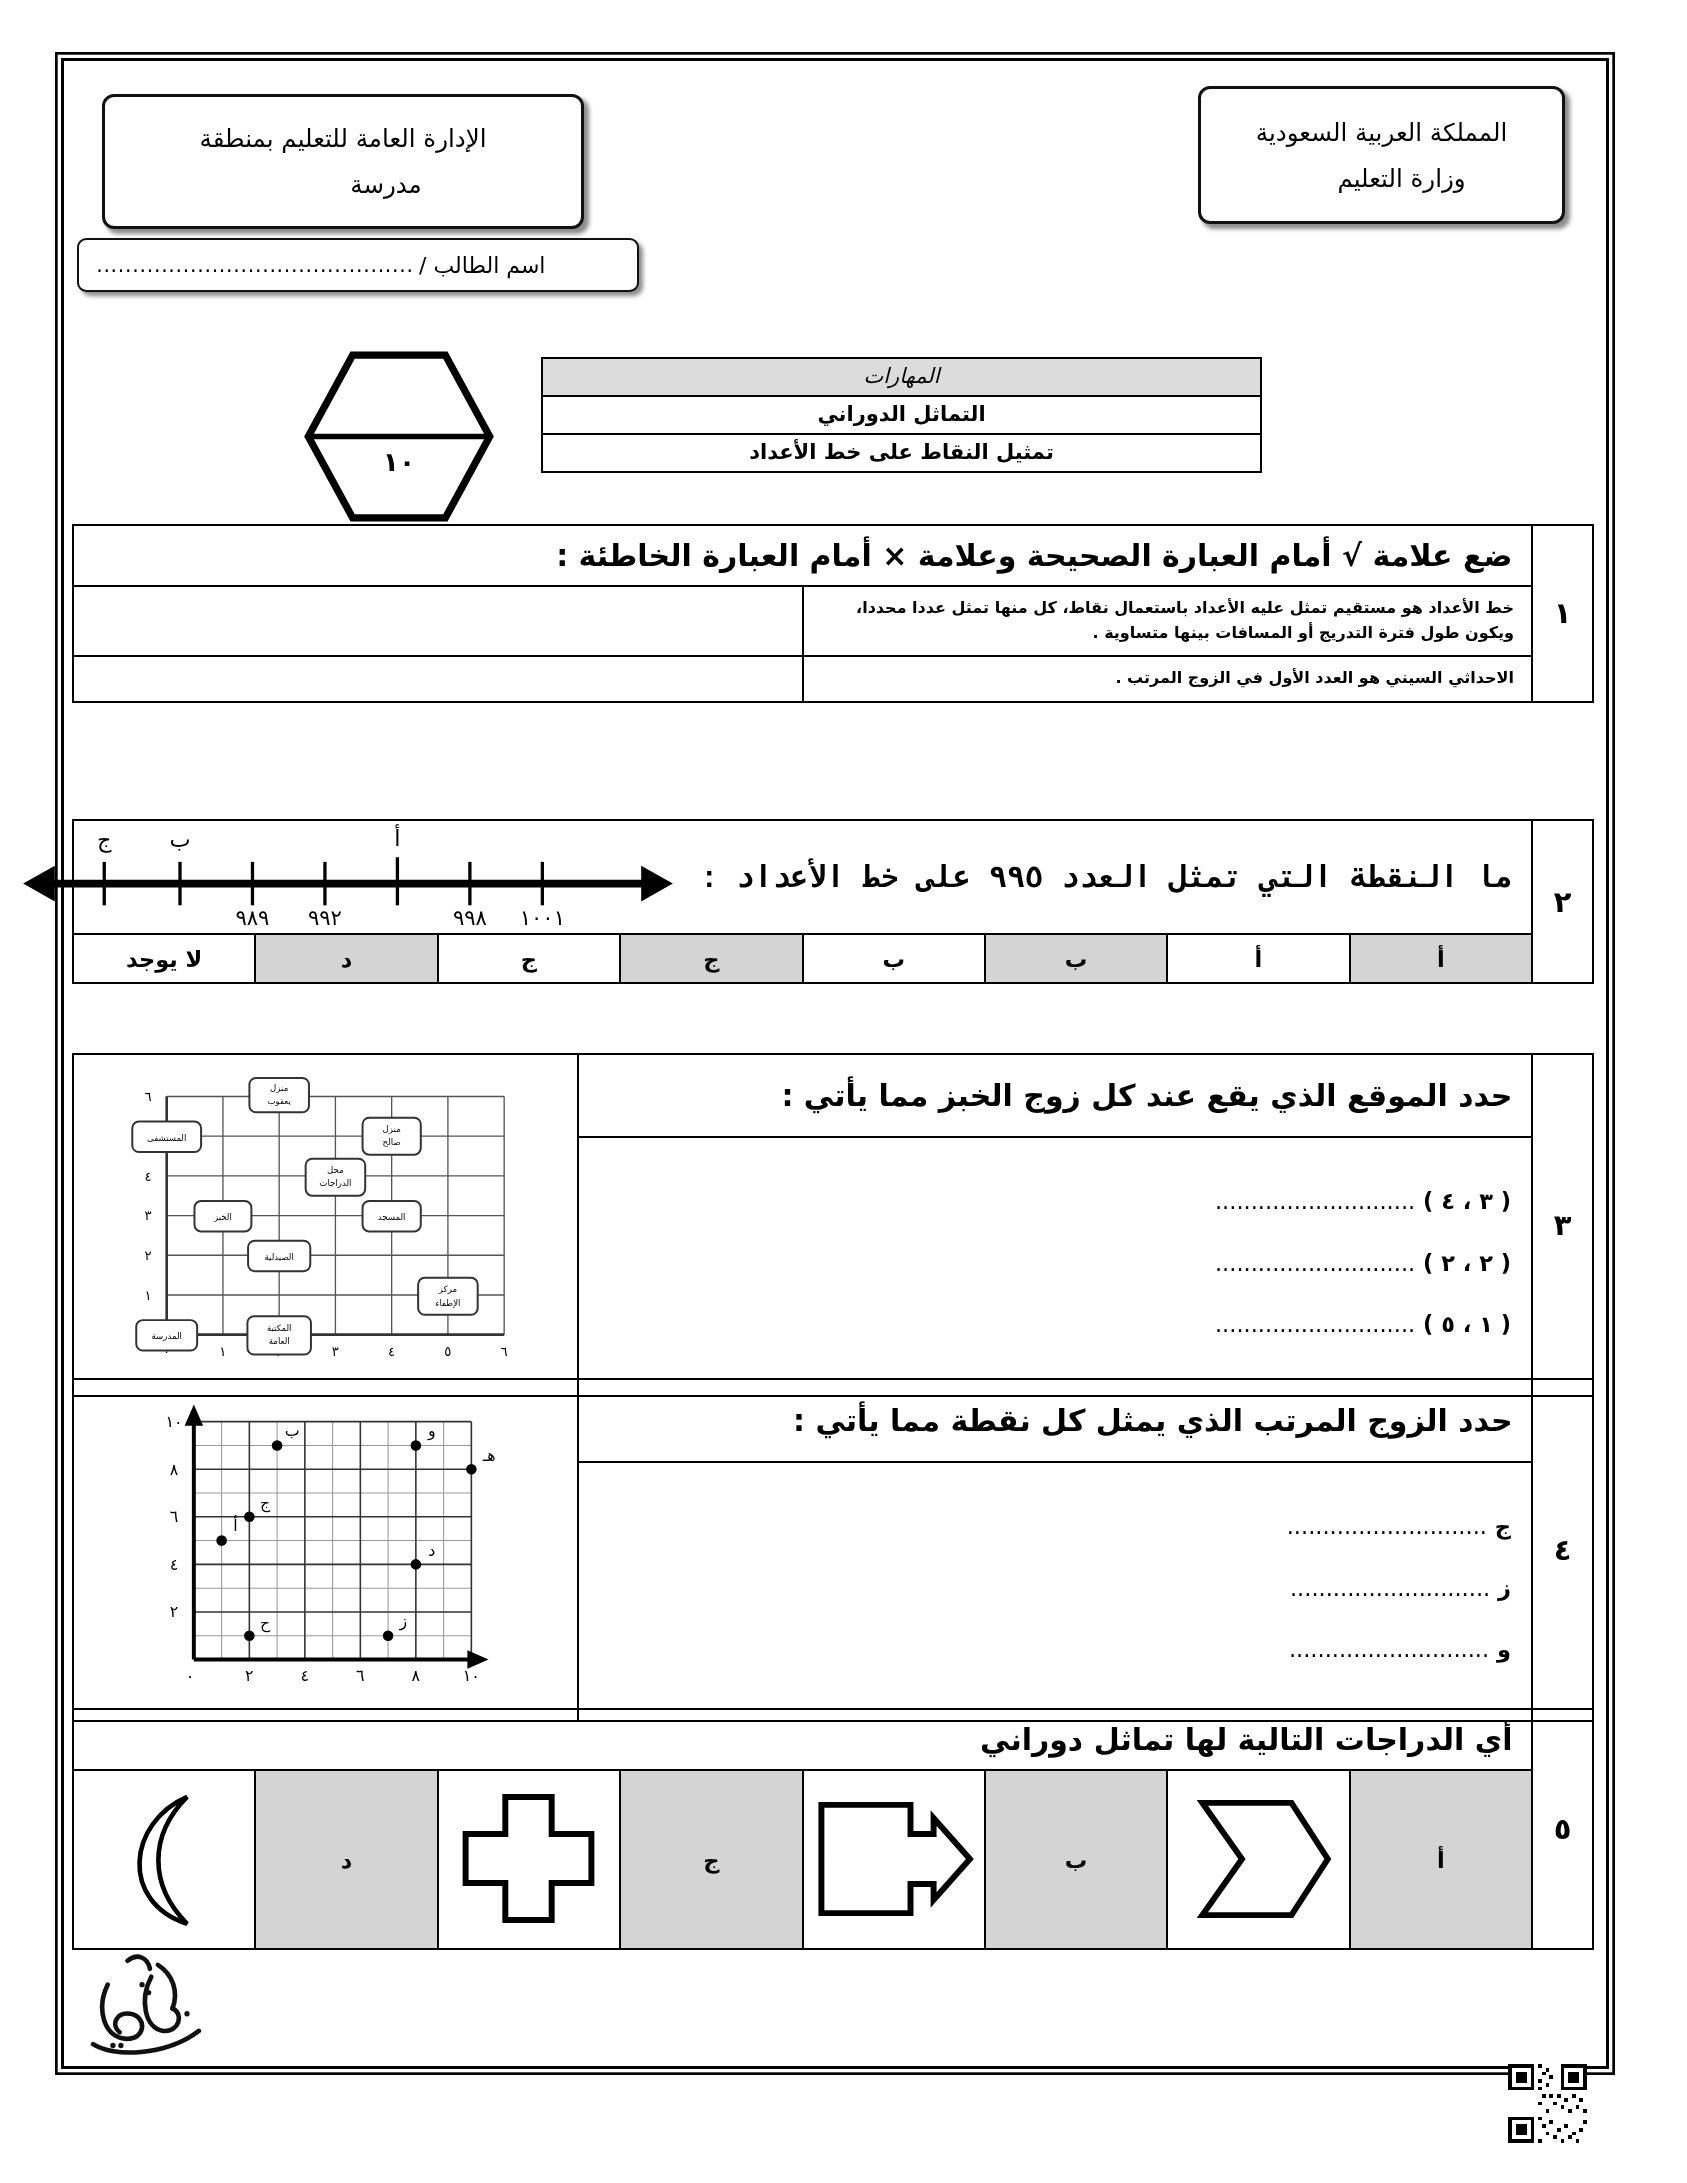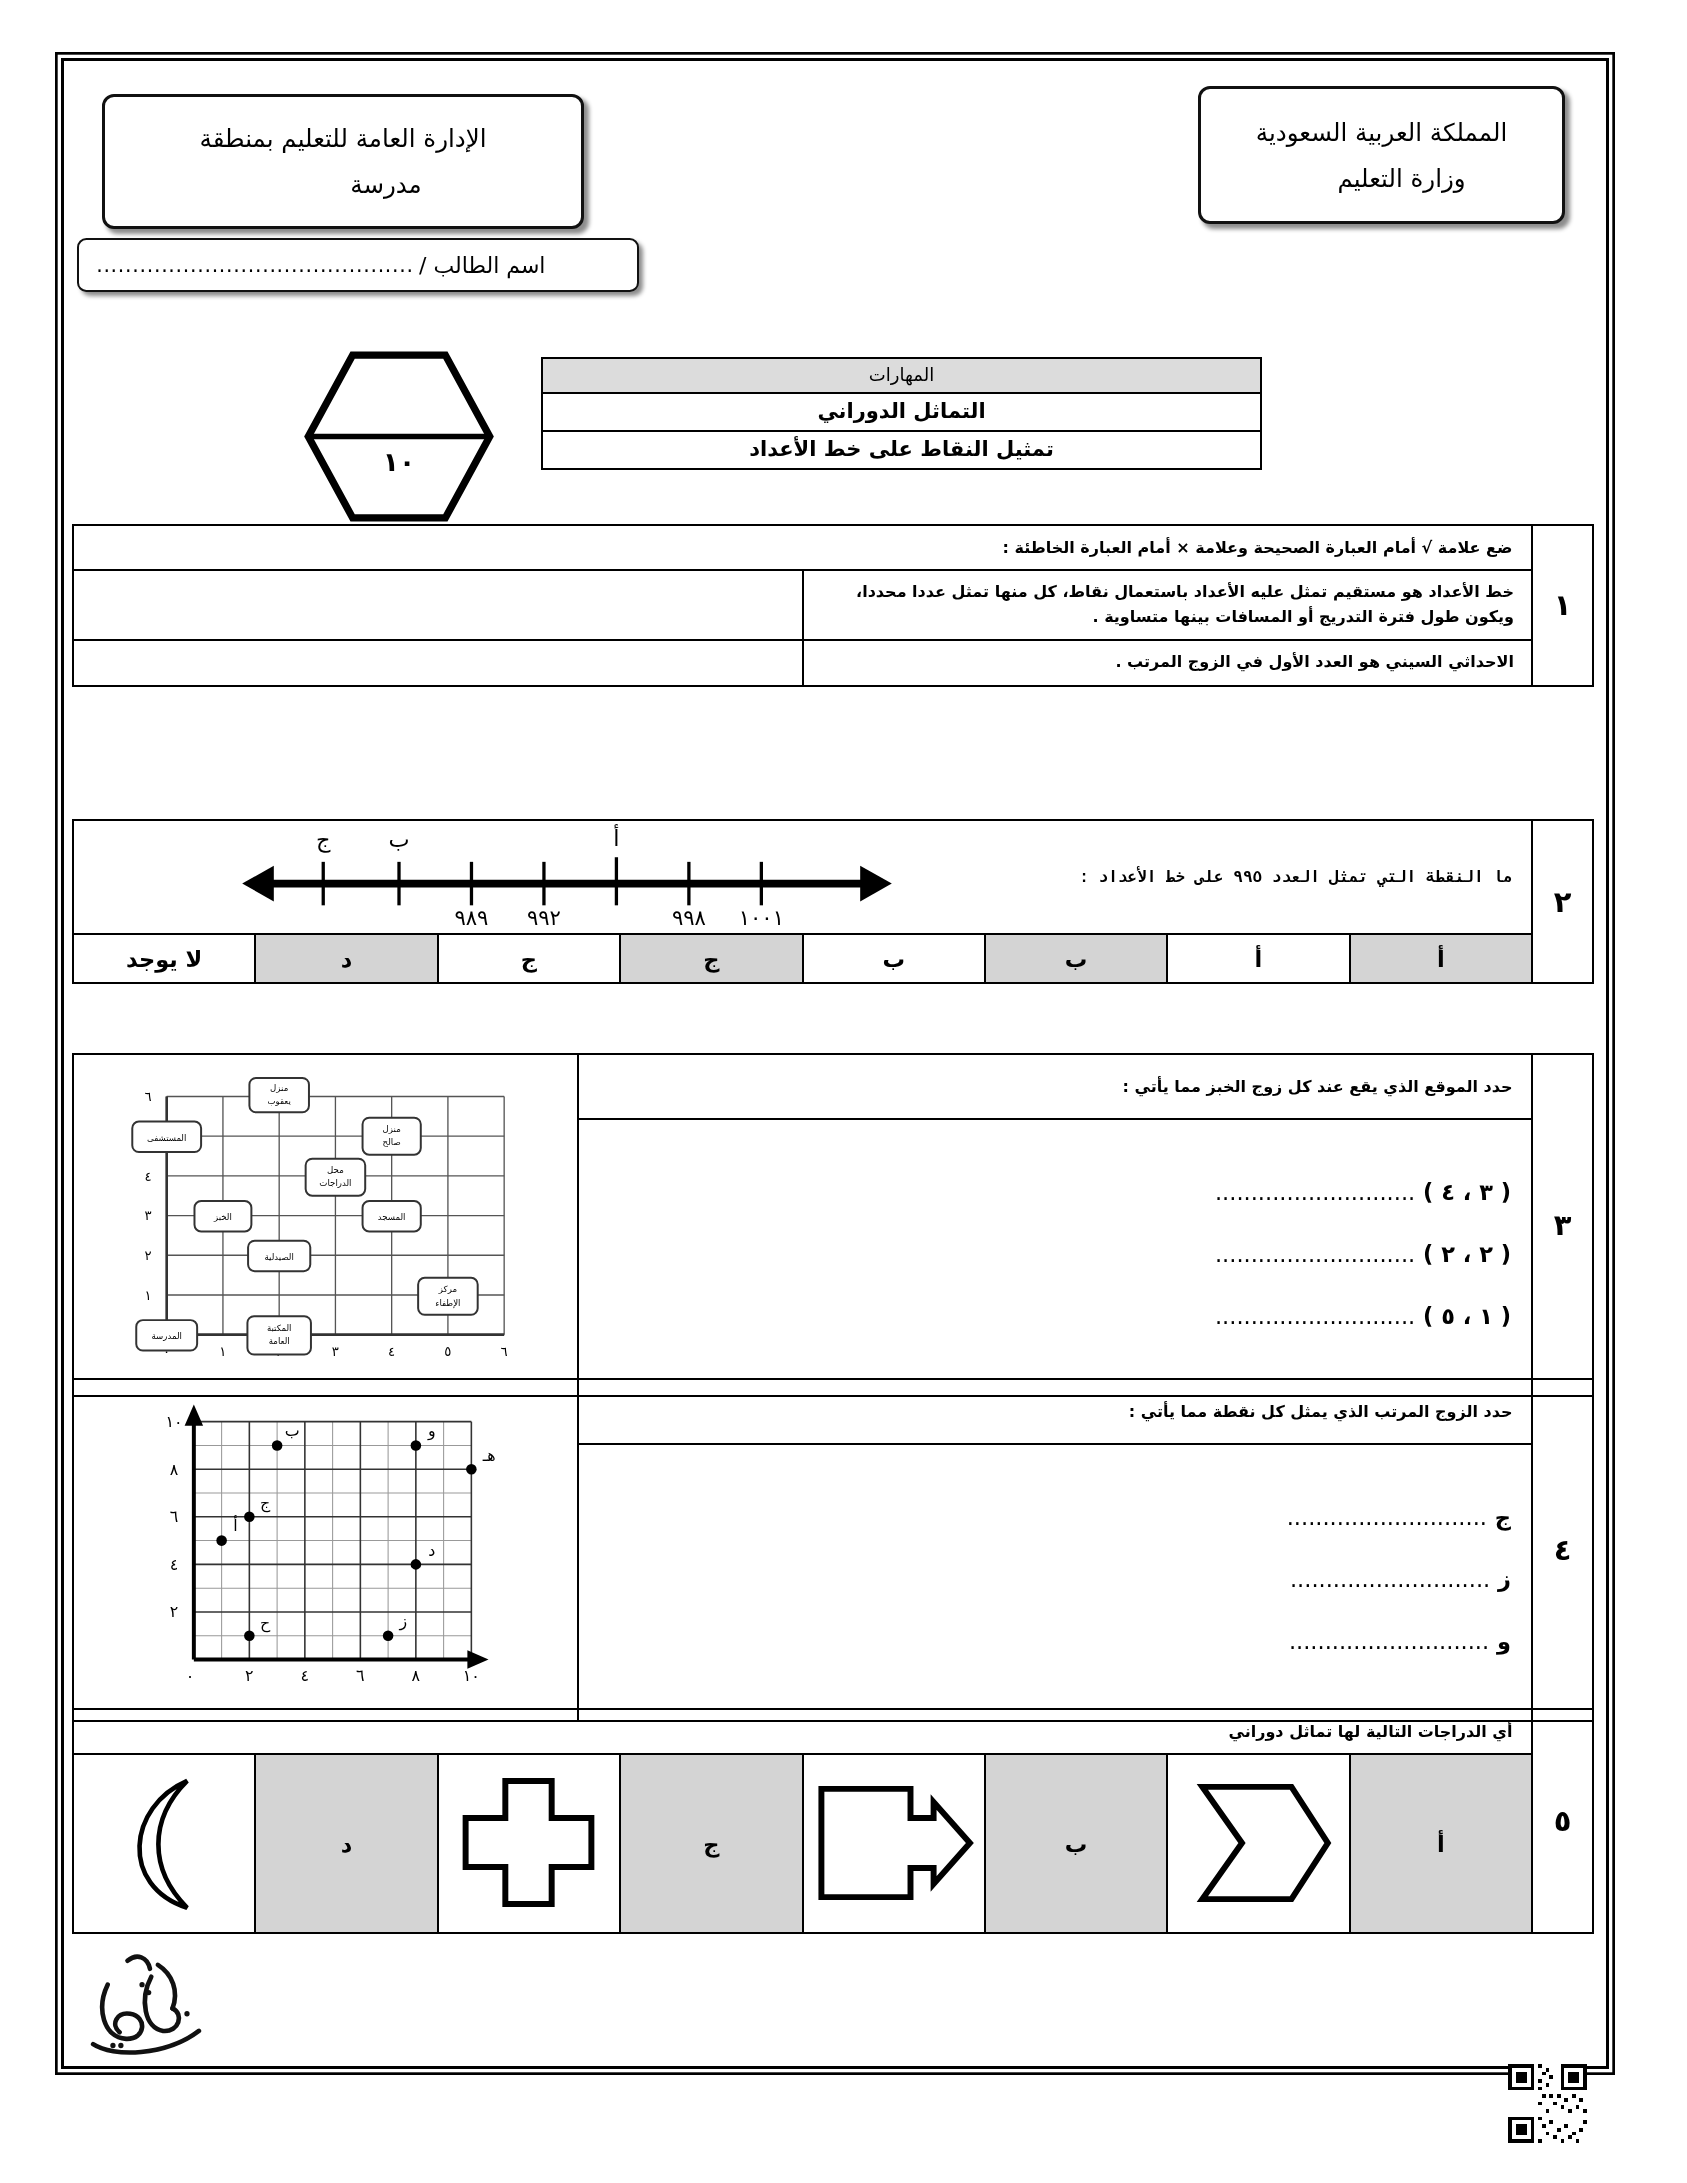--- a/index.html
+++ b/index.html
@@ -49,37 +49,37 @@
     position:absolute;left:0;right:0;top:243px;
     text-align:center;font-size:28px;
   }
   
   .skills{
     position:absolute;right:344px;top:296px;
     width:721px;border-collapse:collapse;
     font-size:21px;text-align:center;
   }
   .skills td{border:2px solid #000;padding:5.3px 0 6.6px;font-weight:bold;}
-  .skills .hd{background:#dcdcdc;font-weight:normal;font-size:18px;}
+  .skills .hd{background:#dcdcdc;font-weight:normal;font-size:21px;font-style:italic;}
   .skills .u{text-decoration:underline;}
   .hexwrap{position:absolute;right:1111px;top:286px;width:192px;height:179px;}
   .hexwrap svg{display:block;}
   .hexnum{
     position:absolute;left:0;right:0;top:99px;text-align:center;
     font-size:26.5px;font-weight:bold;
   }
   
   .q{
     position:absolute;
     border-collapse:collapse;
     table-layout:fixed;
   }
   .q td{border:2px solid #000;vertical-align:middle;}
   .qnum{width:57px;text-align:center;font-size:29px;font-weight:bold;}
-  .qprompt{font-size:16px;font-weight:bold;padding:12px 18.5px;}
+  .qprompt{font-size:30px;font-weight:bold;padding:12px 18.5px;}
   .stmt{font-size:16px;font-weight:bold;padding:9.3px 17px;line-height:1.55;}
   .tick{width:126px;}
   .opt{text-align:center;font-size:22.5px;font-weight:bold;padding:10.6px 0;}
   .opt.sh{background:#d4d4d4;width:73px;}
   .ansline{font-size:22.5px;font-weight:bold;padding:6.6px 20px;text-align:right;}
   .ansline .d{letter-spacing:1.3px;font-weight:normal;}
   .shapecell{text-align:center;padding:14.6px 0;}
   .shapelbl{width:73px;background:#d4d4d4;text-align:center;font-size:22.5px;font-weight:bold;}
   
   .fig{display:block;margin:0 auto;}

